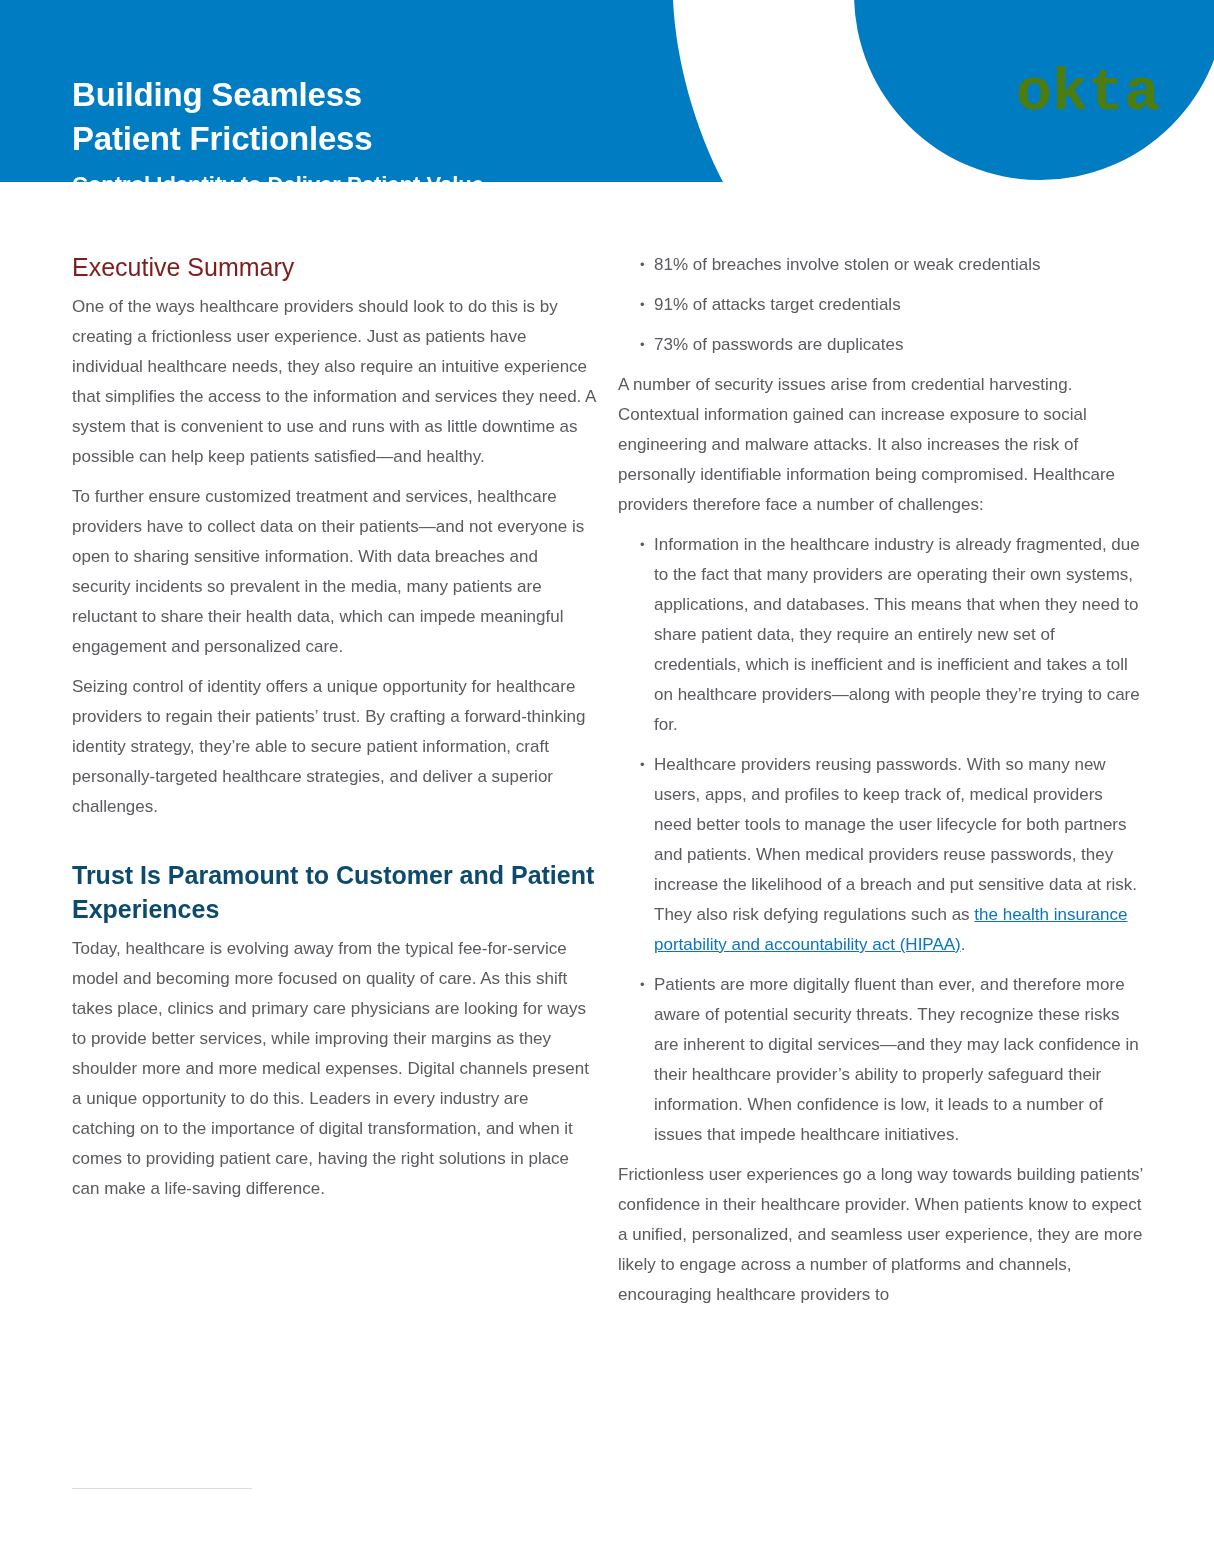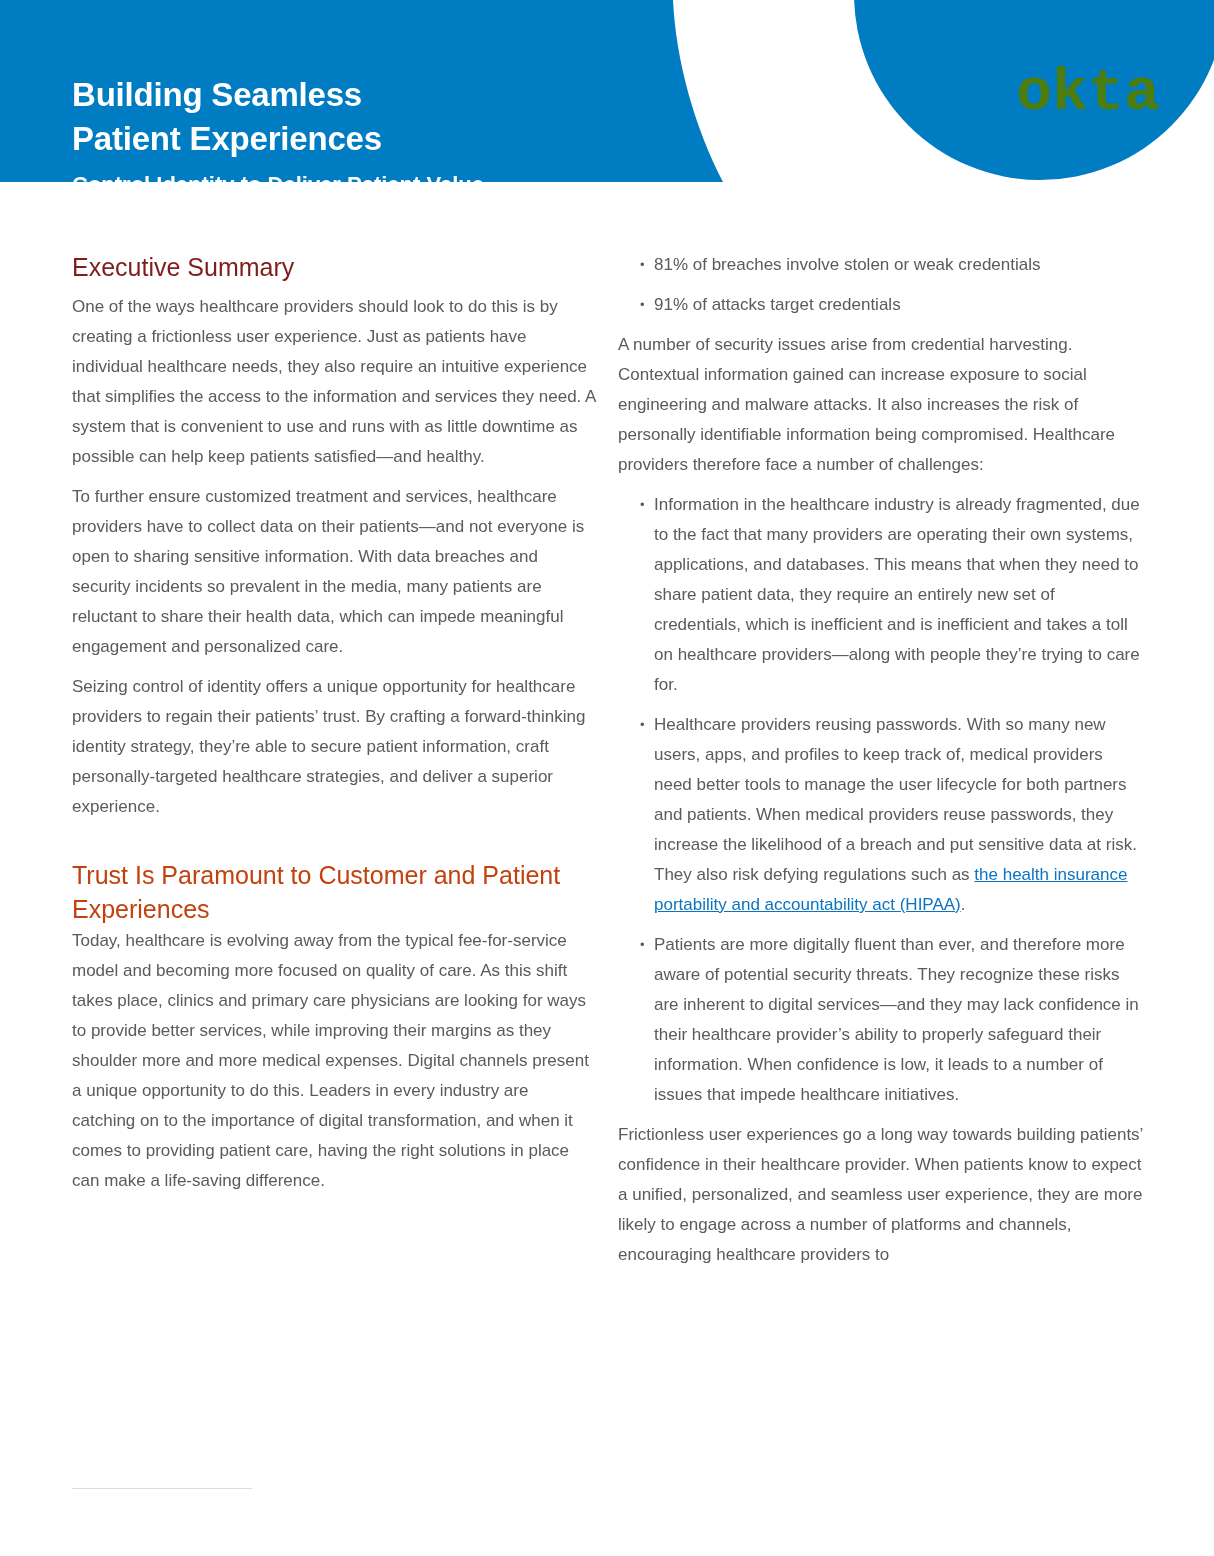--- a/index.html
+++ b/index.html
@@ -66,25 +66,26 @@
     .section-heading {
       font-family: "Liberation Sans", sans-serif;
       font-weight: normal;
       font-size: 25px;
       line-height: 34px;
       color: #7f1d1d;
       margin-bottom: 8px;
     }
     .section-heading-bold {
       font-family: "Liberation Sans", sans-serif;
-      font-weight: normal;
+      font-weight: bold;
       font-size: 25px;
       line-height: 34px;
-      color: #c2410c;
+      color: #0c4a6e;
       margin-top: 36px;
+      margin-bottom: 8px;
     }
     .para { margin-bottom: 10px; }
     .bullets {
       list-style: none;
       margin: 0 0 10px 22px;
     }
     .bullets li {
       position: relative;
       padding-left: 14px;
       margin-bottom: 10px;
@@ -115,42 +116,43 @@
 <body>
 
 <svg class="header-art" viewBox="0 0 1214 190" width="1214" height="190">
   <path d="M0,0 L673,0 C676,62 695,128 723,182 L0,182 Z" fill="#007CC2"></path>
   <circle cx="1040" cy="-6" r="186" fill="#007CC2"></circle>
 </svg>
 
 <div class="header-text">
   <div class="title">
     <div>Building Seamless</div>
-    <div>Patient Experiences</div>
+    <div>Patient Frictionless</div>
   </div>
   <div class="subtitle">Control Identity to Deliver Patient Value</div>
 </div>
 
 <div class="logo">okta</div>
 
 <div class="column col-left">
   <h2 class="section-heading">Executive Summary</h2>
   <p class="para">One of the ways healthcare providers should look to do this is by creating a frictionless user experience. Just as patients have individual healthcare needs, they also require an intuitive experience that simplifies the access to the information and services they need. A system that is convenient to use and runs with as little downtime as possible can help keep patients satisfied—and healthy.</p>
   <p class="para">To further ensure customized treatment and services, healthcare providers have to collect data on their patients—and not everyone is open to sharing sensitive information. With data breaches and security incidents so prevalent in the media, many patients are reluctant to share their health data, which can impede meaningful engagement and personalized care.</p>
-  <p class="para">Seizing control of identity offers a unique opportunity for healthcare providers to regain their patients’ trust. By crafting a forward-thinking identity strategy, they’re able to secure patient information, craft personally-targeted healthcare strategies, and deliver a superior experience.</p>
+  <p class="para">Seizing control of identity offers a unique opportunity for healthcare providers to regain their patients’ trust. By crafting a forward-thinking identity strategy, they’re able to secure patient information, craft personally-targeted healthcare strategies, and deliver a superior challenges.</p>
 
   <h2 class="section-heading-bold">Trust Is Paramount to Customer and Patient Experiences</h2>
   <p class="para">Today, healthcare is evolving away from the typical fee-for-service model and becoming more focused on quality of care. As this shift takes place, clinics and primary care physicians are looking for ways to provide better services, while improving their margins as they shoulder more and more medical expenses. Digital channels present a unique opportunity to do this. Leaders in every industry are catching on to the importance of digital transformation, and when it comes to providing patient care, having the right solutions in place can make a life-saving difference.</p>
 </div>
 
 <div class="column col-right">
 
   <ul class="bullets">
     <li>81% of breaches involve stolen or weak credentials</li>
     <li>91% of attacks target credentials</li>
+    <li>73% of passwords are duplicates</li>
   </ul>
 
   <p class="para">A number of security issues arise from credential harvesting. Contextual information gained can increase exposure to social engineering and malware attacks. It also increases the risk of personally identifiable information being compromised. Healthcare providers therefore face a number of challenges:</p>
 
   <ul class="bullets">
     <li>
       <span>Information in the healthcare industry is already fragmented, due to the fact that many providers are operating their own systems, applications, and databases. This means that when they need to share patient data, they require an entirely new set of credentials, which is inefficient and is inefficient and takes a toll on healthcare providers—along with people they’re trying to care for.</span>
     </li>
     <li>
       <span>Healthcare providers reusing passwords. With so many new users, apps, and profiles to keep track of, medical providers need better tools to manage the user lifecycle for both partners and patients. When medical providers reuse passwords, they increase the likelihood of a breach and put sensitive data at risk. They also risk defying regulations such as </span><a class="link">the health insurance portability and accountability act (HIPAA)</a><span>.</span>

